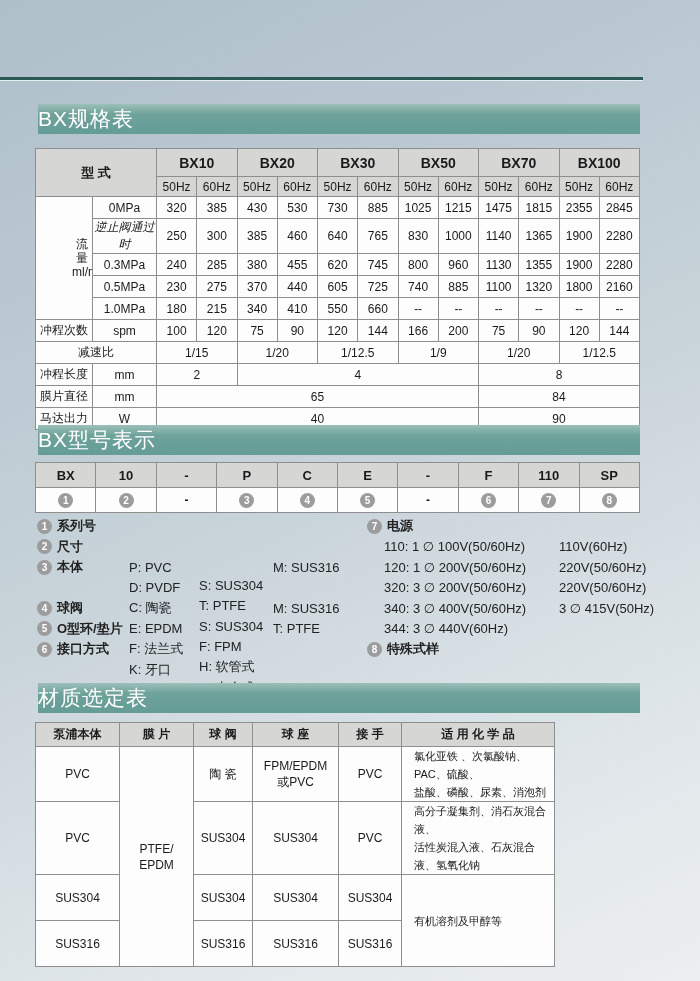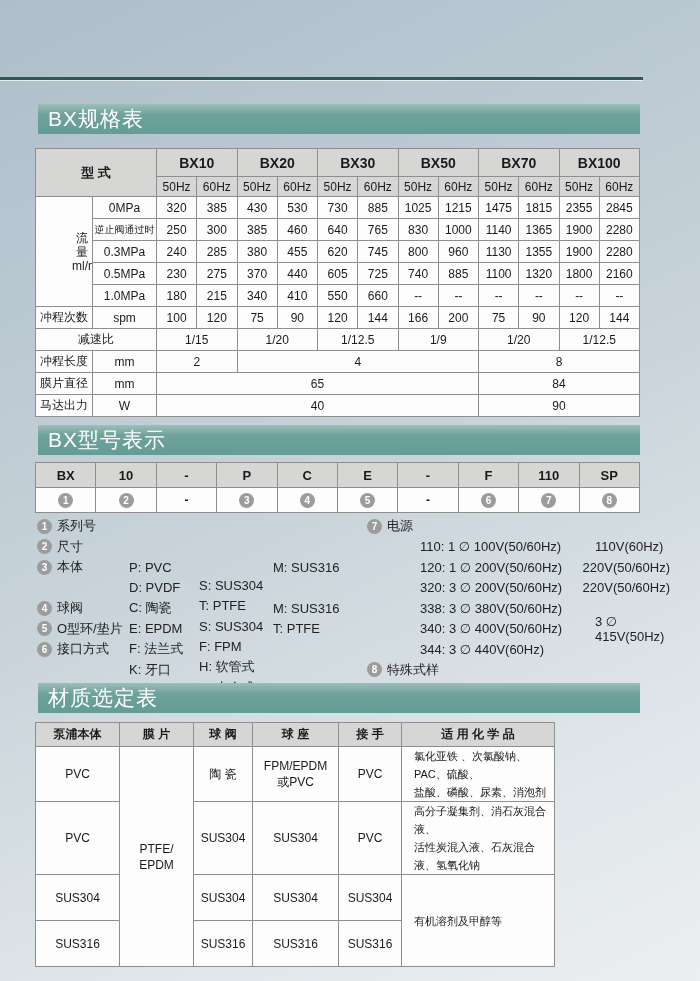--- a/index.html
+++ b/index.html
@@ -1,52 +1,52 @@
 <!DOCTYPE html>
 <html><head>
 <meta charset="utf-8">
 <style>
   html,body{margin:0;padding:0;}
   .page{position:relative;width:700px;height:981px;overflow:hidden;
     background:linear-gradient(155deg,#aebfca 0%,#bac8d2 25%,#c9d4da 50%,#dde4e8 75%,#eceff1 100%);
     font-family:"Liberation Sans","DejaVu Sans",sans-serif;color:#1a1a1a;}
   .topline{position:absolute;left:0;top:77px;width:643px;height:3px;background:#2b5a54;border-bottom:1px solid #e7eef0;}
-  .band{position:absolute;left:38px;width:602px;height:30px;box-sizing:border-box;padding-left:10px;
+  .band{position:absolute;left:38px;width:602px;height:30px;box-sizing:border-box;
     background:linear-gradient(180deg,#9cbfb9 0%,#6ea29b 35%,#649c96 100%);
     color:#ffffff;font-size:21px;line-height:29px;letter-spacing:1px;}
   table{border-collapse:collapse;table-layout:fixed;background:#fdfdfd;}
   td{border:1px solid #8e8e8e;text-align:center;vertical-align:middle;padding:0;font-size:12px;color:#1a1a1a;overflow:hidden;}
   .hd{background:#d6d7d5;}
   .b{font-weight:bold;}
   .fs14{font-size:14px;}
   .fs13{font-size:13px;margin-left:20px;}
-  .small{font-size:10px;}
+  .small{font-size:12px;font-style:italic;}
   
   .spec{position:absolute;left:35px;top:148px;width:605px;border:1px solid #6f6f6f;}
   .spec tr.rh1{height:28px;} .spec tr.rh2{height:20px;margin-left:8px;} .spec tr.rd{height:22px;}
   .flowlab{line-height:14px;padding-left:36px;}
   
   .model{position:absolute;left:35px;top:462px;width:605px;border:1px solid #6f6f6f;}
   .model tr.rc{height:25px;}
   .circ{display:inline-block;width:15px;height:15px;border-radius:50%;background:#9c9c9c;color:#fff;
     font-size:10px;line-height:15px;text-align:center;font-weight:bold;}
   .dash{font-weight:bold;}
   
   .legend{position:absolute;top:516px;font-size:13px;color:#222;}
   .legend.left{left:37px;width:330px;}
   .legend.right{left:367px;width:303px;}
   .lrow{display:flex;align-items:center;height:20.5px;}
   .lrow .circ{flex:0 0 15px;margin-right:5px;}
-  .llabel{width:72px;}
+  .llabel{width:72px;font-weight:bold;}
   .lspacer{width:92px;flex:0 0 92px;}
   .lcol1{width:70px;}
   .lcol2{width:74px;margin-top:36px;}
   .lcol3{flex:1;}
   .rline{display:flex;align-items:center;height:20.5px;padding-left:17px;}
-  .rcol1{width:175px;margin-left:36px;}
+  .rcol1{width:175px;}
   .rcol2{flex:1;}
   
   .mat{position:absolute;left:35px;top:722px;width:520px;border:1px solid #6f6f6f;}
   .mat tr.mh{height:24px;} .mat tr.m1{height:45px;} .mat tr.mr{height:46px;}
   .pre{white-space:pre-line;line-height:16px;}
   .chem{text-align:left;padding-left:12px;white-space:pre-line;line-height:18px;font-size:11px;}
 </style>
 </head>
 <body>
 
@@ -315,24 +315,20 @@
     </div>
     <div class="rline">
       <span class="rcol1">120: 1 ∅ 200V(50/60Hz)</span>
       <span class="rcol2">220V(50/60Hz)</span>
     </div>
     <div class="rline">
       <span class="rcol1">320: 3 ∅ 200V(50/60Hz)</span>
       <span class="rcol2">220V(50/60Hz)</span>
     </div>
     <div class="rline">
-      <span class="rcol1">338: 3 ∅ 380V(50/60Hz)</span>
-      <span class="rcol2"></span>
-    </div>
-    <div class="rline">
       <span class="rcol1">340: 3 ∅ 400V(50/60Hz)</span>
       <span class="rcol2">3 ∅ 415V(50Hz)</span>
     </div>
     <div class="rline">
       <span class="rcol1">344: 3 ∅ 440V(60Hz)</span>
       <span class="rcol2"></span>
     </div>
     <div class="lrow">
       <span class="circ">8</span>
       <span class="llabel">特殊式样</span>

